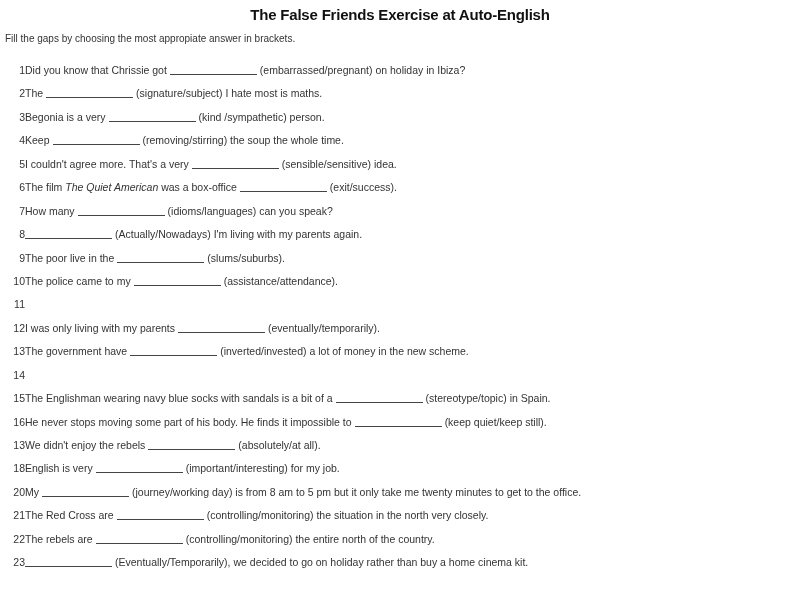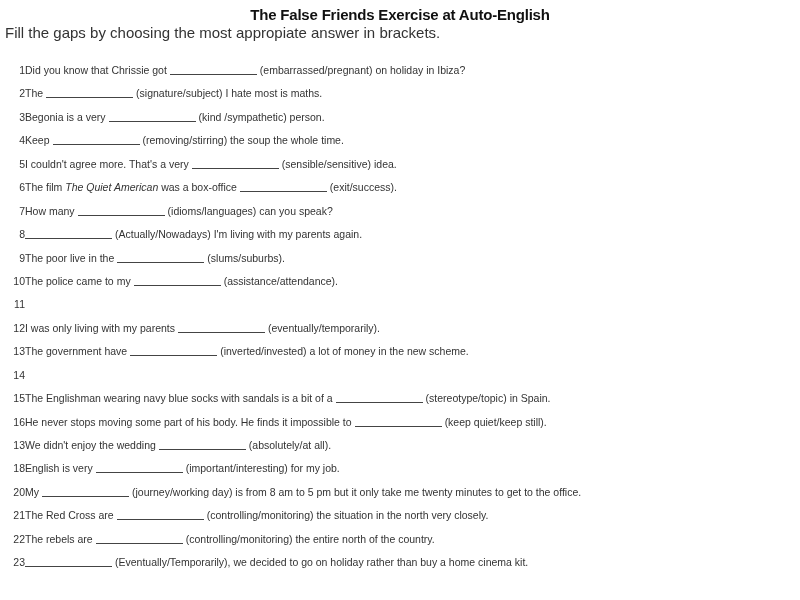--- a/index.html
+++ b/index.html
@@ -9,22 +9,22 @@
     color: #333333;
     position: relative;
   }
   .title {
     position: absolute; top: 6px; left: 0; width: 800px;
     text-align: center;
     font-weight: bold; font-size: 15px; color: #111111;
     letter-spacing: -0.2px;
   }
   .instructions {
-    position: absolute; top: 24px; left: 5px;
-    font-size: 15px; color: #333;
+    position: absolute; top: 33px; left: 5px;
+    font-size: 10px; color: #333;
   }
   .exercise {
     position: absolute; top: 63px; left: 0; width: 800px;
   }
   .row {
     height: 23.45px; line-height: 15px;
     font-size: 10.5px; white-space: nowrap;
     display: flex; align-items: flex-start;
   }
   .num {
@@ -118,21 +118,21 @@
       <span class="sentence"><span>The Englishman wearing navy blue socks with sandals is a bit of a</span><span class="gap"></span><span>(stereotype/topic)</span> <span>in Spain.</span></span>
     </div>
 
   <div class="row">
       <span class="num">16</span>
       <span class="sentence"><span>He never stops moving some part of his body. He finds it impossible to</span><span class="gap"></span><span>(keep quiet/keep still).</span></span>
     </div>
 
   <div class="row">
       <span class="num">13</span>
-      <span class="sentence"><span>We didn't enjoy the wedding</span><span class="gap"></span><span>(absolutely/at all).</span></span>
+      <span class="sentence"><span>We didn't enjoy the rebels</span><span class="gap"></span><span>(absolutely/at all).</span></span>
     </div>
 
   <div class="row">
       <span class="num">18</span>
       <span class="sentence"><span>English is very</span><span class="gap"></span><span>(important/interesting)</span> <span>for my job.</span></span>
     </div>
 
 
   <div class="row">
       <span class="num">20</span>

